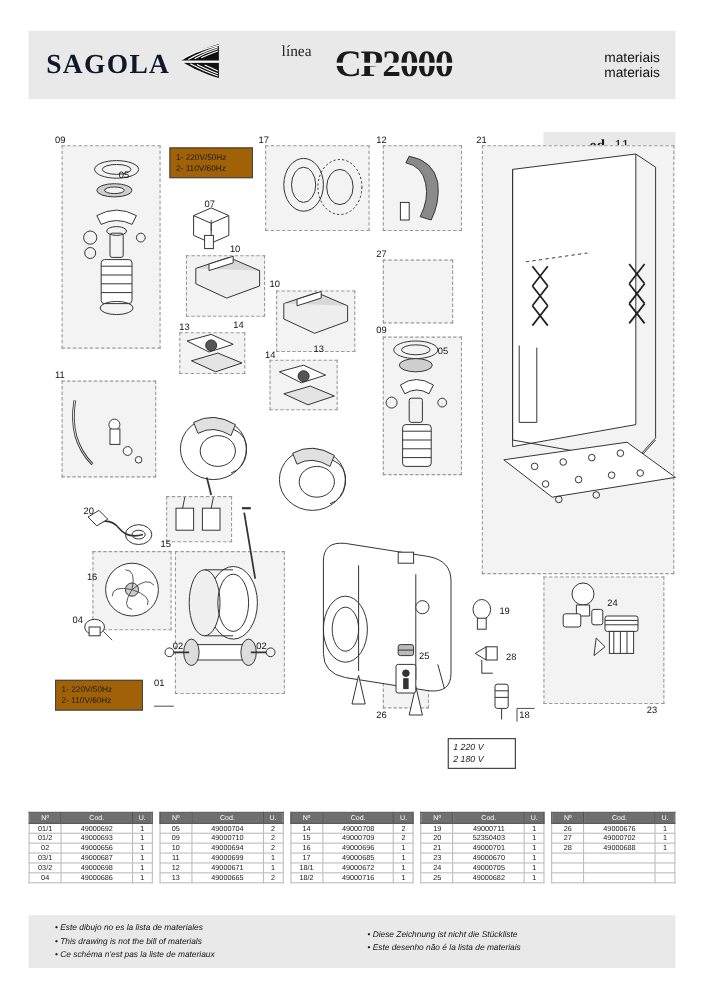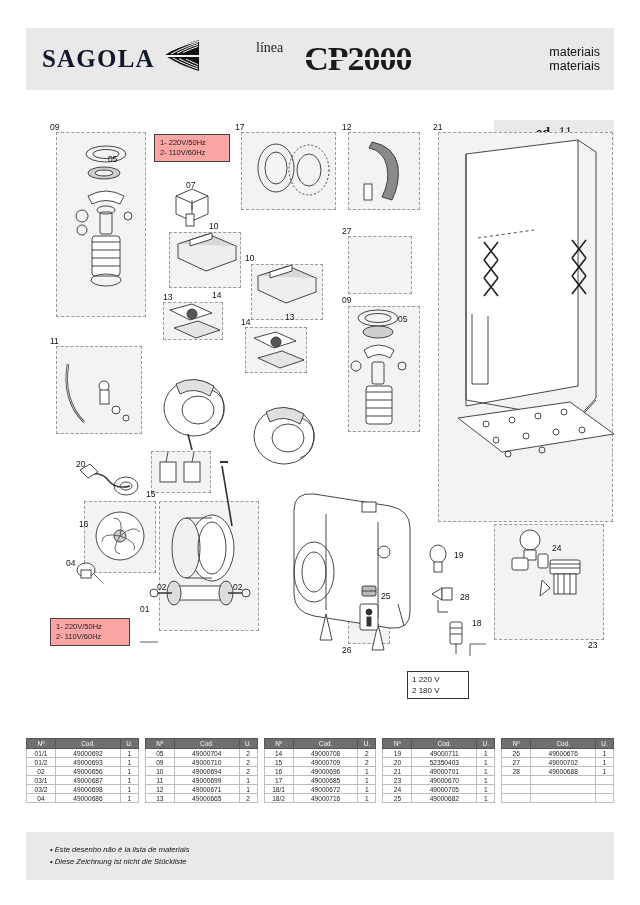--- a/index.html
+++ b/index.html
@@ -91,21 +91,21 @@
   .lbl {
     position: absolute;
     font-size: 8.5px;
     color: #111;
     font-family: "Liberation Sans", sans-serif;
     white-space: nowrap;
   }
   .note {
     position: absolute;
     border: 1px solid #444;
-    background: #fca5a5;
+    background: #a16207;
     font-size: 7.5px;
     line-height: 10px;
     padding: 3px 5px;
     white-space: pre;
   }
   svg.art { position: absolute; left: 0; top: 0; overflow: visible; }
 
   
   .tables {
     position: absolute;
@@ -161,20 +161,21 @@
     content: "• ";
     font-style: normal;
   }
   .voltbox {
     position: absolute;
     border: 1px solid #333;
     background: #fff;
     font-size: 8px;
     line-height: 11px;
     padding: 2px 6px 2px 4px;
+    font-style: italic;
   }
 </style>
 </head>
 <body>
 
 <div class="page">
 
   <div class="header">
     <div class="logo-wrap">
       <span class="logo-text">SAGOLA</span>
@@ -427,26 +428,26 @@
     <div class="lbl" style="left:259px; top:194px;">13</div>
     <div class="lbl" style="left:316px; top:177px;">09</div>
     <div class="lbl" style="left:372px; top:196px;">05</div>
     <div class="lbl" style="left:24px; top:218px;">11</div>
     <div class="lbl" style="left:50px; top:341px;">20</div>
     <div class="lbl" style="left:120px; top:371px;">15</div>
     <div class="lbl" style="left:53px; top:401px;">16</div>
     <div class="lbl" style="left:40px; top:440px;">04</div>
     <div class="lbl" style="left:131px; top:464px;">02</div>
     <div class="lbl" style="left:207px; top:464px;">02</div>
-    <div class="lbl" style="left:114px; top:486px;">01</div>
+    <div class="lbl" style="left:114px; top:498px;">01</div>
     <div class="lbl" style="left:355px; top:473px;">25</div>
     <div class="lbl" style="left:316px; top:527px;">26</div>
     <div class="lbl" style="left:428px; top:432px;">19</div>
     <div class="lbl" style="left:434px; top:474px;">28</div>
-    <div class="lbl" style="left:446px; top:500px;">18</div>
+    <div class="lbl" style="left:446px; top:527px;">18</div>
     <div class="lbl" style="left:526px; top:425px;">24</div>
     <div class="lbl" style="left:562px; top:522px;">23</div>
 
     <div class="note" style="left:128px; top:16px; width:76px;">1- 220V/50Hz
 2- 110V/60Hz</div>
     <div class="note" style="left:24px; top:500px; width:80px;">1- 220V/50Hz
 2- 110V/60Hz</div>
 
     <div class="voltbox" style="left:381px; top:553px; width:62px;">
       <div>1 220 V</div>
@@ -688,18 +689,23 @@
               <td></td>
               <td></td>
             </tr>
         </tbody>
       </table>
     </div>
   </div>
 
   <div class="footer">
     <div class="col">
+      <div>Este dibujo no es la lista de materiales</div>
+      <div>This drawing is not the bill of materials</div>
+      <div>Ce schéma n'est pas la liste de materiaux</div>
+    </div>
+    <div class="col">
+      <div>Diese Zeichnung ist nicht die Stückliste</div>
       <div>Este desenho não é la lista de materiais</div>
-      <div>Diese Zeichnung ist nicht die Stückliste</div>
     </div>
   </div>
 
 </div>
 
 </body></html>

